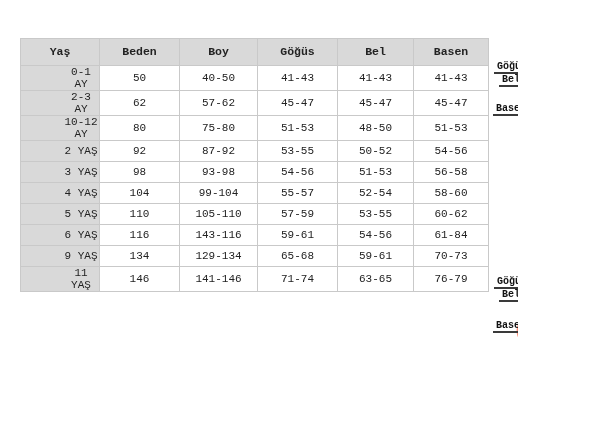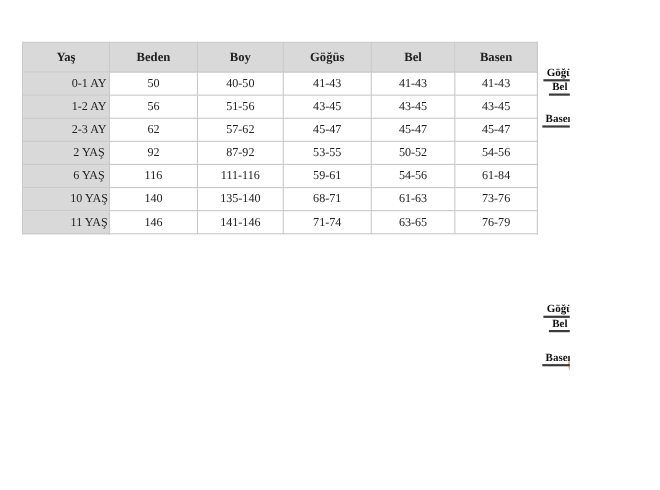--- a/index.html
+++ b/index.html
@@ -1,18 +1,18 @@
 <!DOCTYPE html>
 <html style="--header_bg: #d9d9d9; --grid_border: #c9c9c9; --outer_border: #a9a9a9; --text: #222222; --measure_line: #3a3a3a; --boy: #74c3e2; --girl: #f98e78;"><head>
 <meta charset="utf-8">
 <style>
   html,body{margin:0;padding:0;background:#fff;}
   .stage{
     position:relative;width:518px;height:445px;background:#fff;overflow:hidden;
-    font-family:Liberation Serif, serif;
+    font-family:Liberation Mono, monospace;
   }
   
   table.size-table{
     position:absolute;left:20px;top:38px;width:468px;
     border-collapse:collapse;table-layout:fixed;
     border:1px solid var(--outer_border);
   }
   table.size-table th,table.size-table td{
     border:1px solid var(--grid_border);
     font-size:11px;line-height:12px;
@@ -67,58 +67,82 @@
     <tbody>
         <tr>
           <th>0-1 AY</th>
           <td>50</td>
           <td>40-50</td>
           <td>41-43</td>
           <td>41-43</td>
           <td>41-43</td>
         </tr>
         <tr>
-          <th>1-2 AY</th>
-          <td>56</td>
-          <td>51-56</td>
-          <td>43-45</td>
-          <td>43-45</td>
-          <td>43-45</td>
-        </tr>
-        <tr>
           <th>2-3 AY</th>
           <td>62</td>
           <td>57-62</td>
           <td>45-47</td>
           <td>45-47</td>
           <td>45-47</td>
         </tr>
         <tr>
+          <th>10-12 AY</th>
+          <td>80</td>
+          <td>75-80</td>
+          <td>51-53</td>
+          <td>48-50</td>
+          <td>51-53</td>
+        </tr>
+        <tr>
           <th>2 YAŞ</th>
           <td>92</td>
           <td>87-92</td>
           <td>53-55</td>
           <td>50-52</td>
           <td>54-56</td>
         </tr>
         <tr>
+          <th>3 YAŞ</th>
+          <td>98</td>
+          <td>93-98</td>
+          <td>54-56</td>
+          <td>51-53</td>
+          <td>56-58</td>
+        </tr>
+        <tr>
+          <th>4 YAŞ</th>
+          <td>104</td>
+          <td>99-104</td>
+          <td>55-57</td>
+          <td>52-54</td>
+          <td>58-60</td>
+        </tr>
+        <tr>
+          <th>5 YAŞ</th>
+          <td>110</td>
+          <td>105-110</td>
+          <td>57-59</td>
+          <td>53-55</td>
+          <td>60-62</td>
+        </tr>
+        <tr>
           <th>6 YAŞ</th>
           <td>116</td>
-          <td>111-116</td>
+          <td>143-116</td>
           <td>59-61</td>
           <td>54-56</td>
           <td>61-84</td>
         </tr>
         <tr>
-          <th>10 YAŞ</th>
-          <td>140</td>
-          <td>135-140</td>
-          <td>68-71</td>
-          <td>61-63</td>
-          <td>73-76</td>
+          <th>9 YAŞ</th>
+          <td>134</td>
+          <td>129-134</td>
+          <td>65-68</td>
+          <td>59-61</td>
+          <td>70-73</td>
         </tr>
         <tr>
           <th>11 YAŞ</th>
           <td>146</td>
           <td>141-146</td>
           <td>71-74</td>
           <td>63-65</td>
           <td>76-79</td>
         </tr>
       </tbody>

